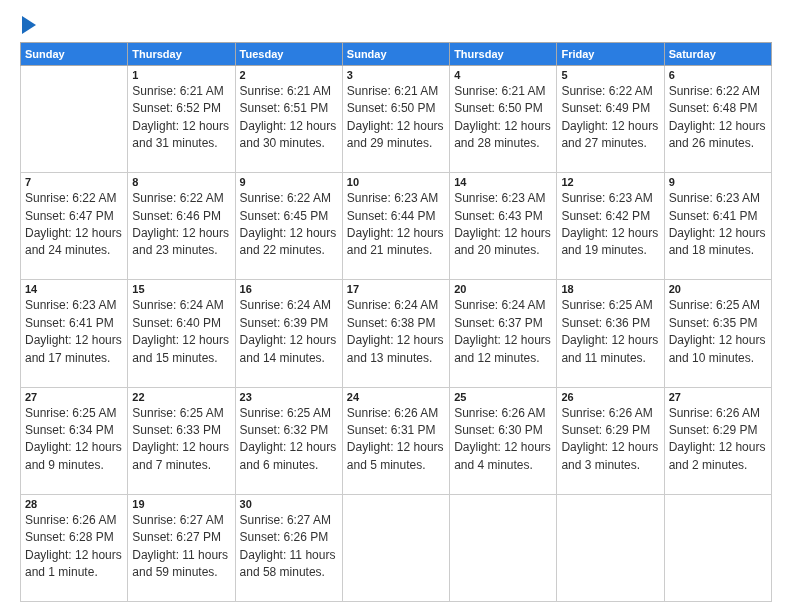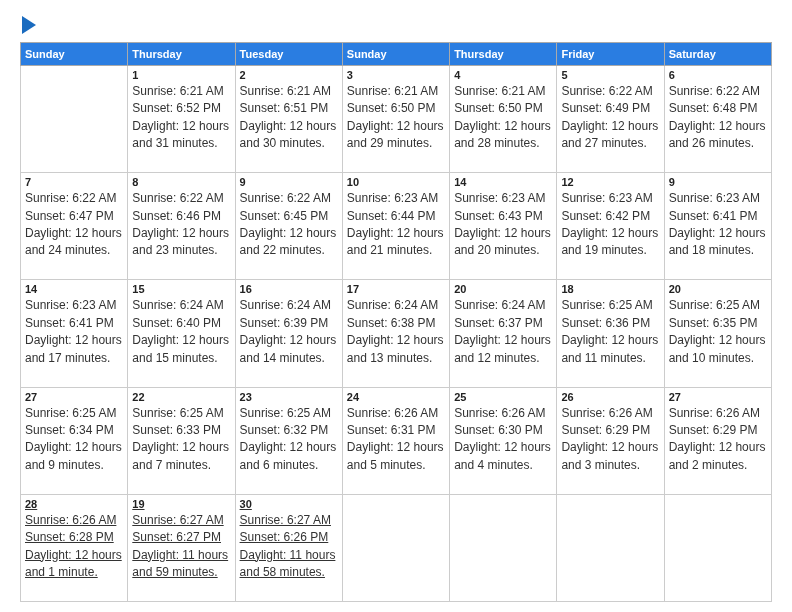--- a/index.html
+++ b/index.html
@@ -98,21 +98,20 @@
     .day-info {
       font-size: 12px;
       line-height: 1.45;
       color: #333;
     }
     .empty-cell {
       background: #fff;
     }
     .last-row td {
       height: 68px;
-      text-decoration: underline;
     }
   </style>
 </head>
 <body>
 
 <div class="page">
   <div class="header">
     <div class="logo">
       <div class="logo-text">
         <span class="logo-general"></span>

